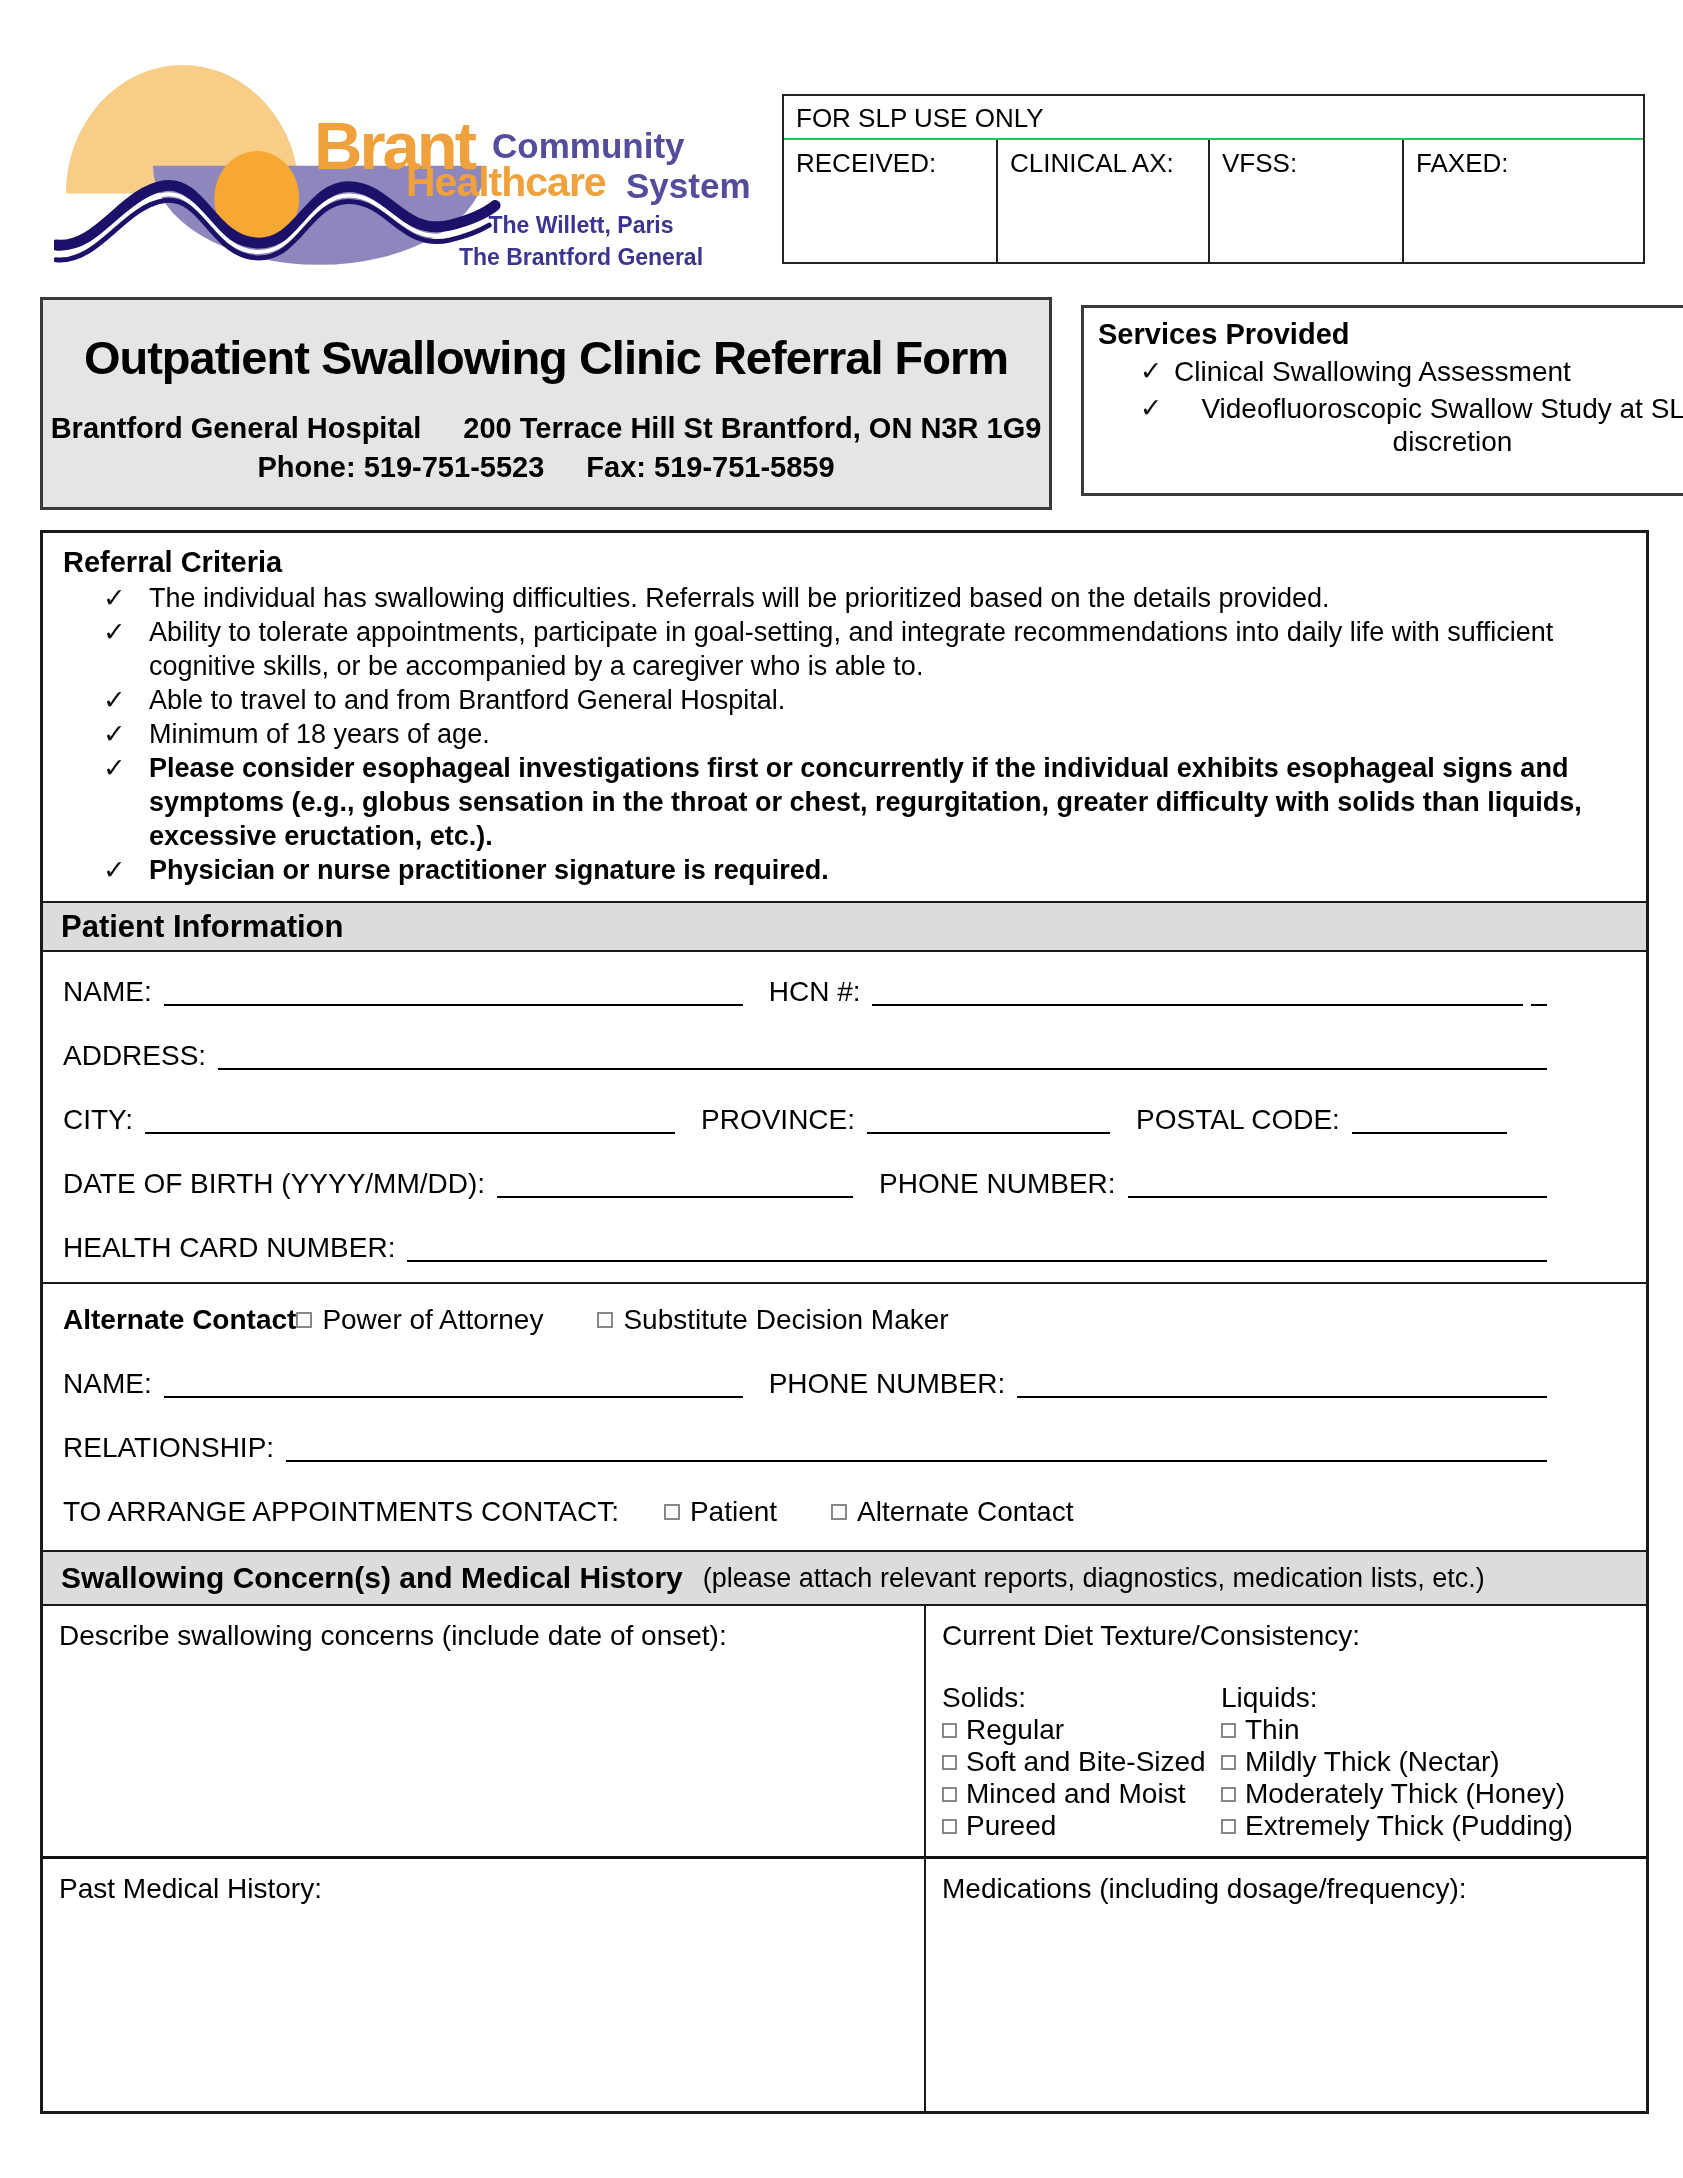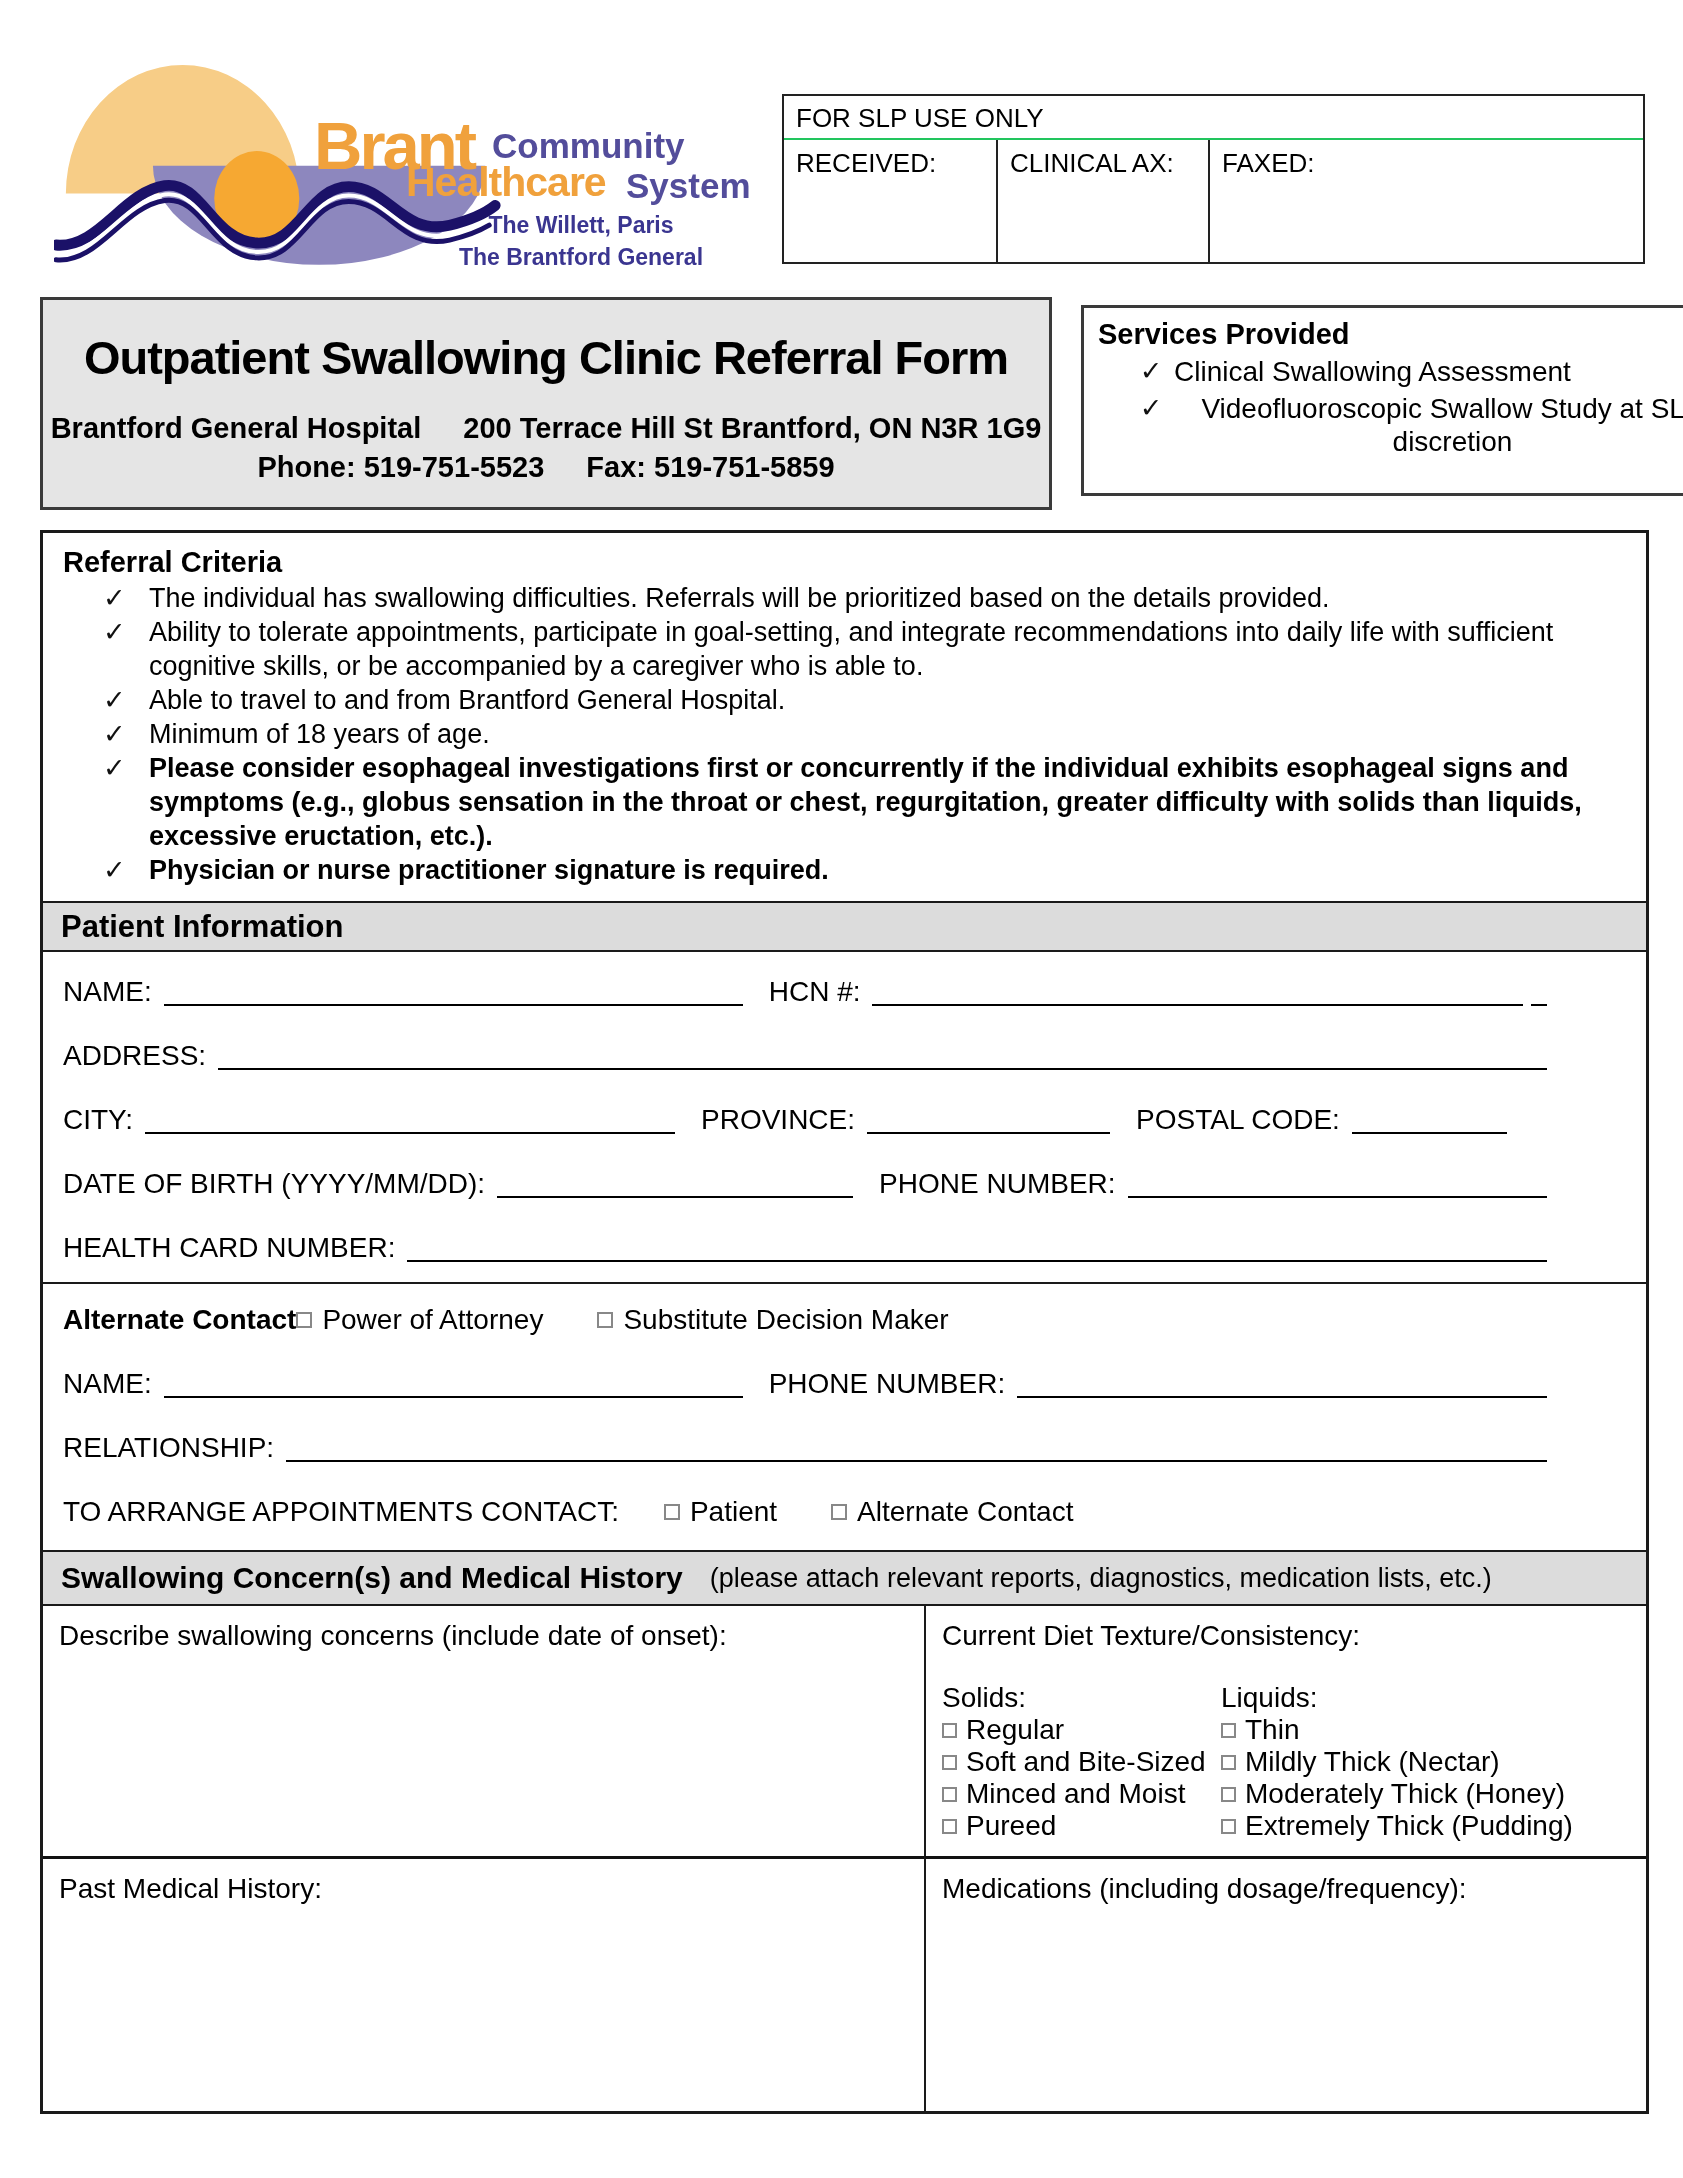--- a/index.html
+++ b/index.html
@@ -47,21 +47,21 @@
   .crit-item{display:flex;}
   .crit-item .check{margin-left:40px;width:46px;flex:none;}
   .crit-item.bold .crit-text{font-weight:bold;}
   .crit-text{flex:1;}
 
   .bar{background:#DCDCDC;border-top:2px solid #1a1a1a;border-bottom:2px solid #1a1a1a;
        padding-left:18px;display:flex;align-items:center;box-sizing:border-box;}
   .bar.pat{height:51px;font-size:31px;font-weight:bold;}
   .bar.swl{height:56px;font-size:30px;}
   .bar.swl .hb{font-weight:bold;}
-  .bar.swl .hn{font-weight:400;font-size:27px;margin-left:27px;}
+  .bar.swl .hn{font-weight:400;font-size:27px;margin-left:20px;}
 
   .fields{padding:26px 99px 0 20px;height:304px;box-sizing:content-box;font-size:28px;}
   .frow{display:flex;align-items:flex-end;line-height:1;}
   .frow + .frow{margin-top:36px;}
   .flabel{white-space:nowrap;}
   .flabel.b{font-weight:bold;}
   .wline{border-bottom:2.5px solid #000;height:6px;margin-left:12px;display:inline-block;}
   .wline.grow{flex:1;}
   .gap{width:26px;flex:none;}
   .w-name{width:579px;} .w-city{width:530px;} .w-prov{width:243px;} .w-dob{width:356px;}
@@ -109,20 +109,21 @@
       <div>The Willett, Paris</div>
       <div>The Brantford General</div>
     </div>
   </div>
 
   <div class="slp-table">
     <div class="slp-header">FOR SLP USE ONLY</div>
     <div class="slp-cells">
       <div class="slp-cell">RECEIVED:</div>
       <div class="slp-cell">CLINICAL AX:</div>
+      <div class="slp-cell">VFSS:</div>
       <div class="slp-cell">FAXED:</div>
     </div>
   </div>
 
   <div class="title-box">
     <div class="form-title">Outpatient Swallowing Clinic Referral Form</div>
     <div class="addr-line">
       <span>Brantford General Hospital</span>
       <span>200 Terrace Hill St Brantford, ON N3R 1G9</span>
     </div>

